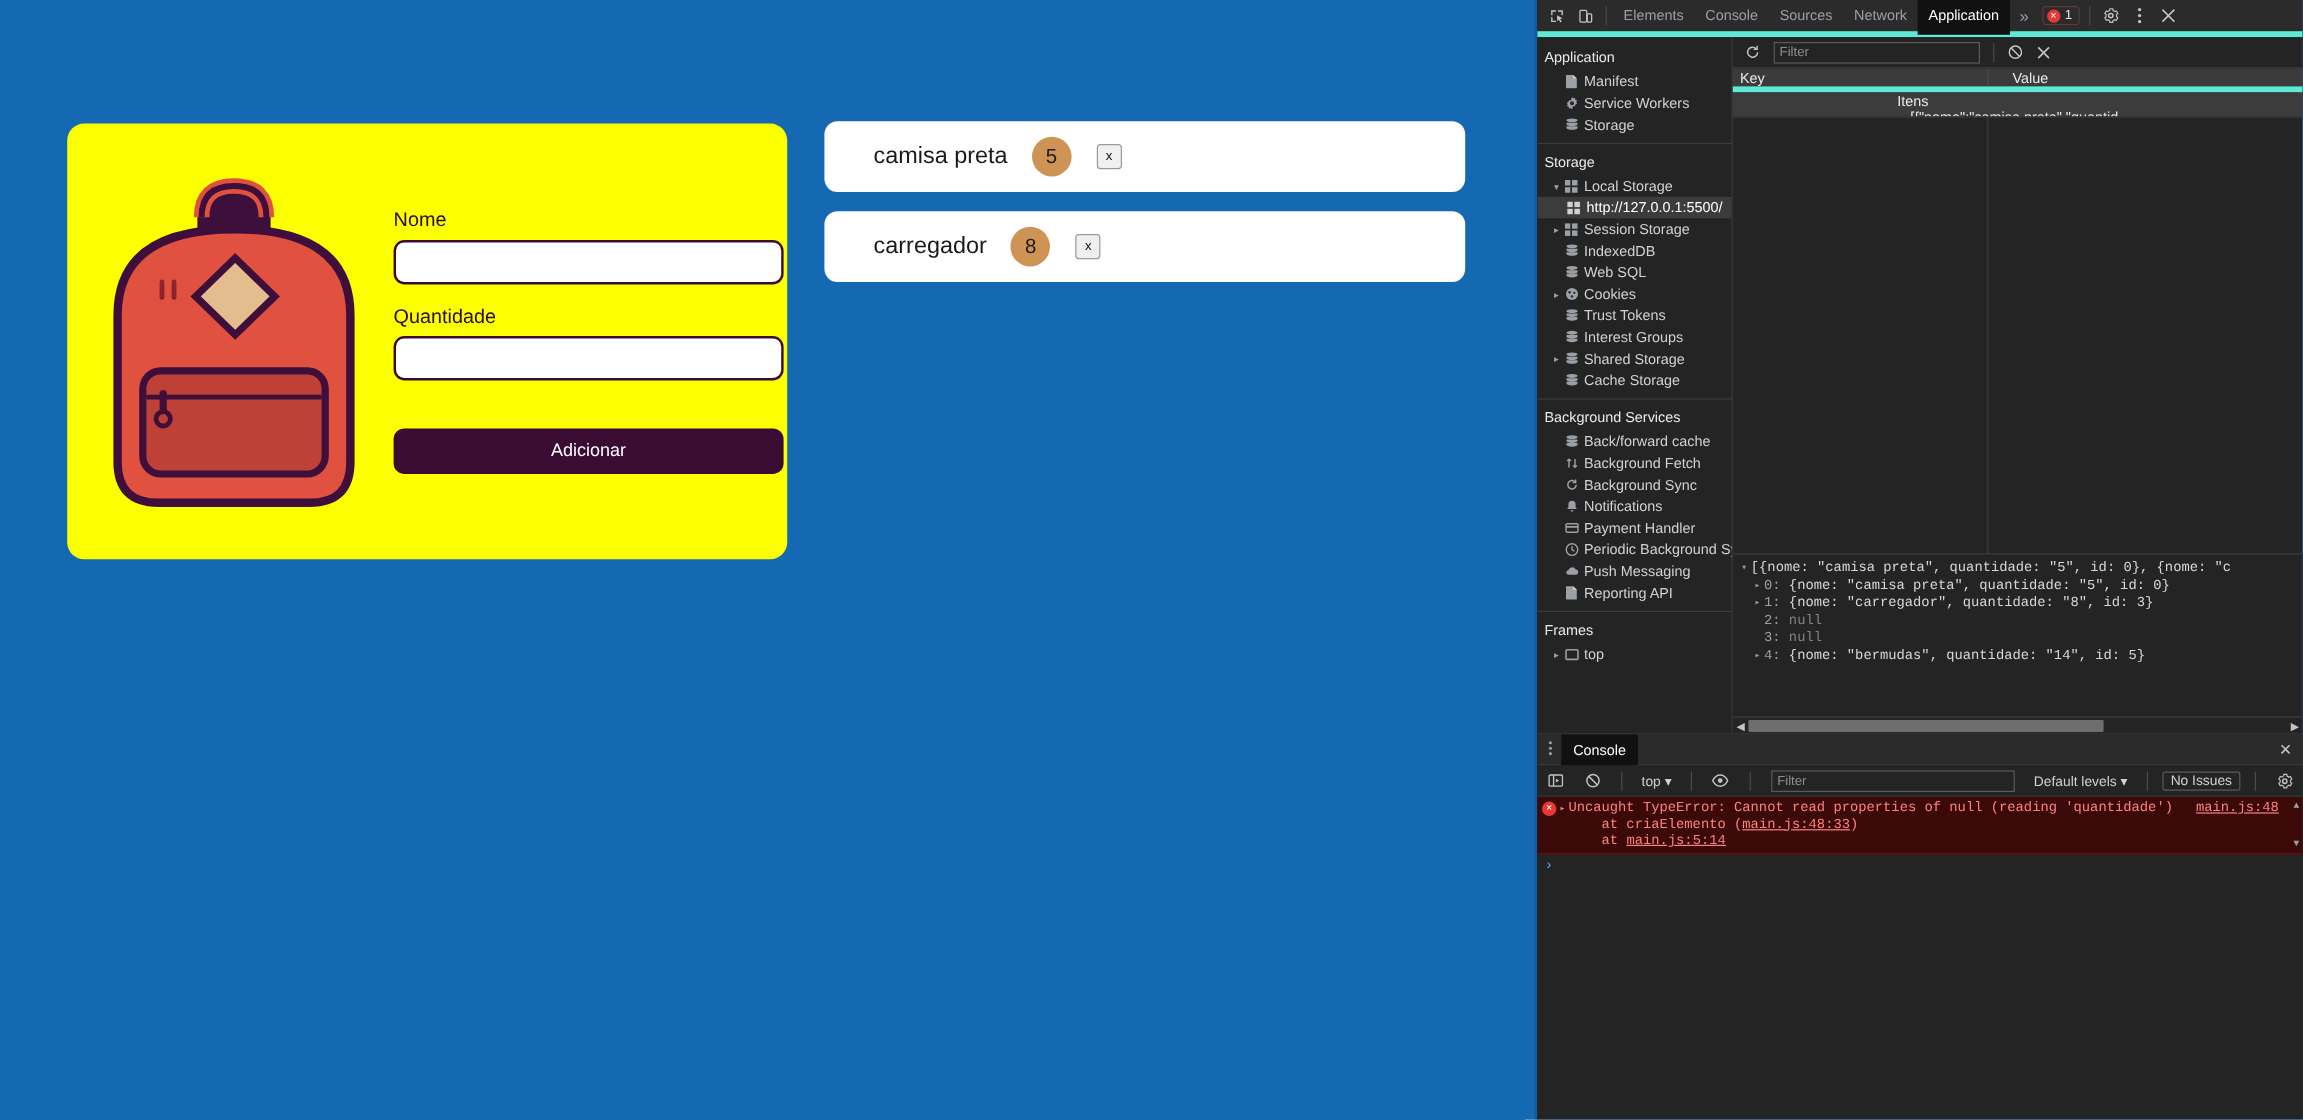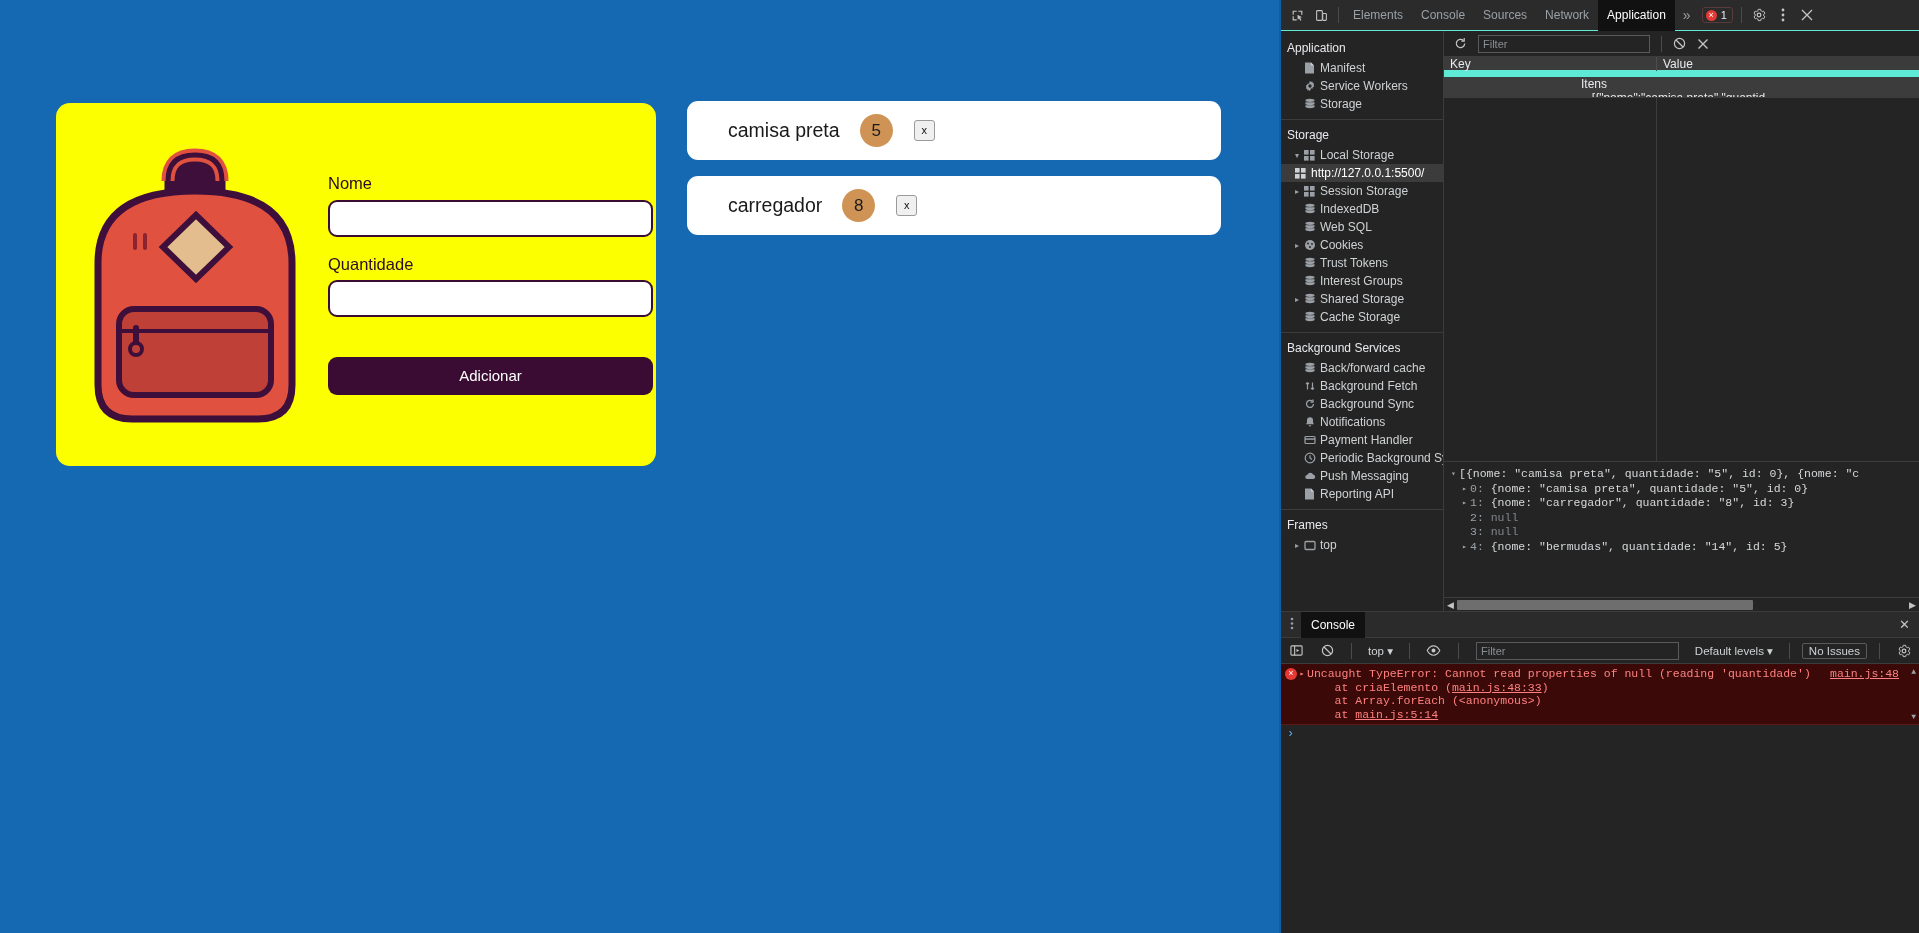--- a/index.html
+++ b/index.html
@@ -136,21 +136,21 @@
     font-family: "Liberation Sans", sans-serif;
     border-left: 2px solid #0f5ea8;
     overflow: hidden;
   }
 
   
   .dt-tabbar {
     display: flex; align-items: center;
     height: 31px;
     background: #2b2b2b;
-    border-bottom: 1px solid #5eead4;
+    border-bottom: 5px solid #5eead4;
     padding-left: 4px;
   }
   .dt-iconbtn {
     width: 24px; height: 24px;
     display: flex; align-items: center; justify-content: center;
     cursor: pointer; border-radius: 2px;
   }
   .dt-sep { width: 1px; height: 16px; background: #4b4b4b; margin: 0 5px; }
   .dt-tab {
     padding: 0 9px; height: 31px; line-height: 31px;
@@ -186,21 +186,21 @@
     color: #e8eaed; font-size: 12px;
     padding: 4px 0 4px 6px;
   }
   .side-divider { height: 1px; background: #3c3c3c; margin: 6px 0 4px 0; }
   .side-item {
     display: flex; align-items: center;
     height: 18px; padding-left: 11px;
     color: #cfd2d4; font-size: 12px;
     cursor: pointer; white-space: nowrap;
   }
-  .side-item.sub { padding-left: 12px; }
+  .side-item.sub { padding-left: 23px; }
   .side-item.selected { background: #3c3c3c; color: #ffffff; }
   .side-arrow {
     width: 10px; flex: none; color: #9aa0a6; font-size: 8px;
     display: flex; align-items: center; justify-content: center;
   }
   .side-ico {
     width: 15px; flex: none;
     display: flex; align-items: center; justify-content: center;
     margin-right: 3px;
   }
@@ -220,22 +220,22 @@
     color: #cfd2d4; font-size: 11px;
     padding: 0 4px; margin: 0 6px;
     outline: none;
     font-family: "Liberation Sans", sans-serif;
   }
   .filter-box::placeholder { color: #8a8f93; }
 
   .kv-table { flex: 1; display: flex; flex-direction: column; min-height: 0; }
   .kv-head {
     display: flex; height: 20px; align-items: center;
-    background: #3b3b3b; border-bottom: 7px solid #5eead4;
-    font-size: 12px; color: #e8eaed;
+    background: #3b3b3b; border-bottom: 5px solid #5eead4;
+    font-size: 12px; color: #e8eaed; gap: 14px;
   }
   .kv-col-key { width: 213px; flex: none; padding-left: 6px; border-right: 1px solid #4d4d4d; }
   .kv-col-val { flex: 1; padding-left: 6px; }
   .kv-row {
     display: flex; height: 20px; align-items: center;
     font-size: 12px; color: #e8eaed; cursor: pointer; flex-direction: column;
   }
   .kv-row.selected { background: #3c3c3c; }
   .kv-row .kv-col-key { border-right: 1px solid #3c3c3c; overflow: hidden; white-space: nowrap; }
   .kv-row .kv-col-val { overflow: hidden; white-space: nowrap; text-overflow: ellipsis; }
@@ -853,21 +853,20 @@
       <div class="console-body">
         <div class="err-block">
           <div class="err-row1">
             <span class="err-icon">×</span>
             <span class="err-tw">▸</span>
             <span class="err-msg">Uncaught TypeError: Cannot read properties of null (reading 'quantidade')</span>
           </div>
           <div class="err-src">main.js:48</div>
           <div class="err-stack">
             <div><span>    at criaElemento (</span><span class="lnk">main.js:48:33</span><span>)</span></div>
-            <div><span>    at Array.forEach (&lt;anonymous&gt;)</span><span class="lnk"></span><span></span></div>
             <div><span>    at </span><span class="lnk">main.js:5:14</span><span></span></div>
           </div>
           <div class="err-scrollarrow" style="top:3px;">▲</div>
           <div class="err-scrollarrow" style="bottom:3px;">▼</div>
         </div>
         <div class="prompt-row">
           <span>›</span>
         </div>
       </div>
     </div>

